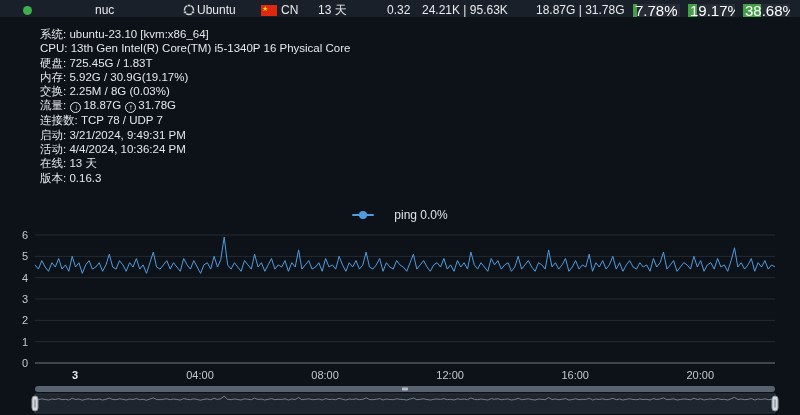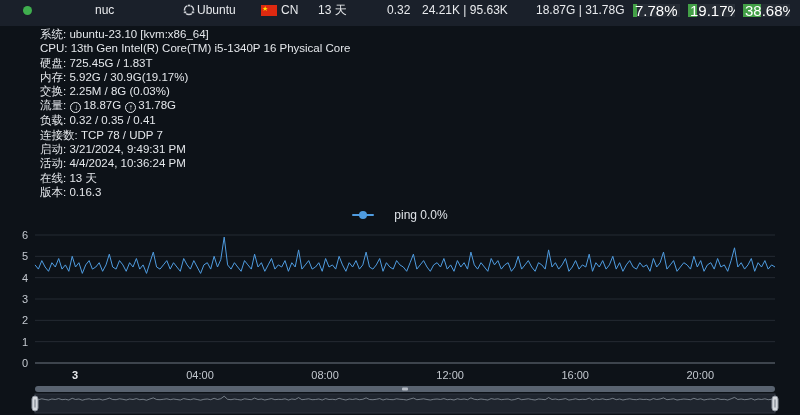--- a/index.html
+++ b/index.html
@@ -6,21 +6,21 @@
   html,body { width:800px; height:415px; }
   body {
     background:#0d1218;
     font-family:"Liberation Sans", sans-serif;
     color:#e8eaed;
     position:relative;
     overflow:hidden;
   }
   
   .topbar {
-    position:absolute; left:0; top:0; width:800px; height:26px;
+    position:absolute; left:0; top:0; width:800px; height:17px;
     background:#1a202a;
   }
   .topbar .cell { position:absolute; top:0; height:21px; line-height:21px; font-size:12px; white-space:nowrap; }
   .status-dot {
     position:absolute; left:23px; top:6px; width:9px; height:9px;
     border-radius:50%; background:#3fae4e;
   }
   .os-icon { position:absolute; left:183px; top:4px; width:12px; height:12px; }
   .flag {
     position:absolute; left:261px; top:5px; width:16px; height:11px;
@@ -89,21 +89,20 @@
     </div>
 </div>
 
 <div class="info" id="info-block">
     <div class="info-line">系统: ubuntu-23.10 [kvm:x86_64]</div>
     <div class="info-line">CPU: 13th Gen Intel(R) Core(TM) i5-1340P 16 Physical Core</div>
     <div class="info-line">硬盘: 725.45G / 1.83T</div>
     <div class="info-line">内存: 5.92G / 30.9G(19.17%)</div>
     <div class="info-line">交换: 2.25M / 8G (0.03%)</div>
     <div class="info-line">流量: <span class="circle-arrow">↓</span>18.87G <span class="circle-arrow">↑</span>31.78G</div>
-    <div class="info-line">负载: 0.32 / 0.35 / 0.41</div>
     <div class="info-line">连接数: TCP 78 / UDP 7</div>
     <div class="info-line">启动: 3/21/2024, 9:49:31 PM</div>
     <div class="info-line">活动: 4/4/2024, 10:36:24 PM</div>
     <div class="info-line">在线: 13 天</div>
     <div class="info-line">版本: 0.16.3</div>
   </div>
 
 <div class="legend">
   <span class="legend-marker">
     <span class="lm-line"></span>

